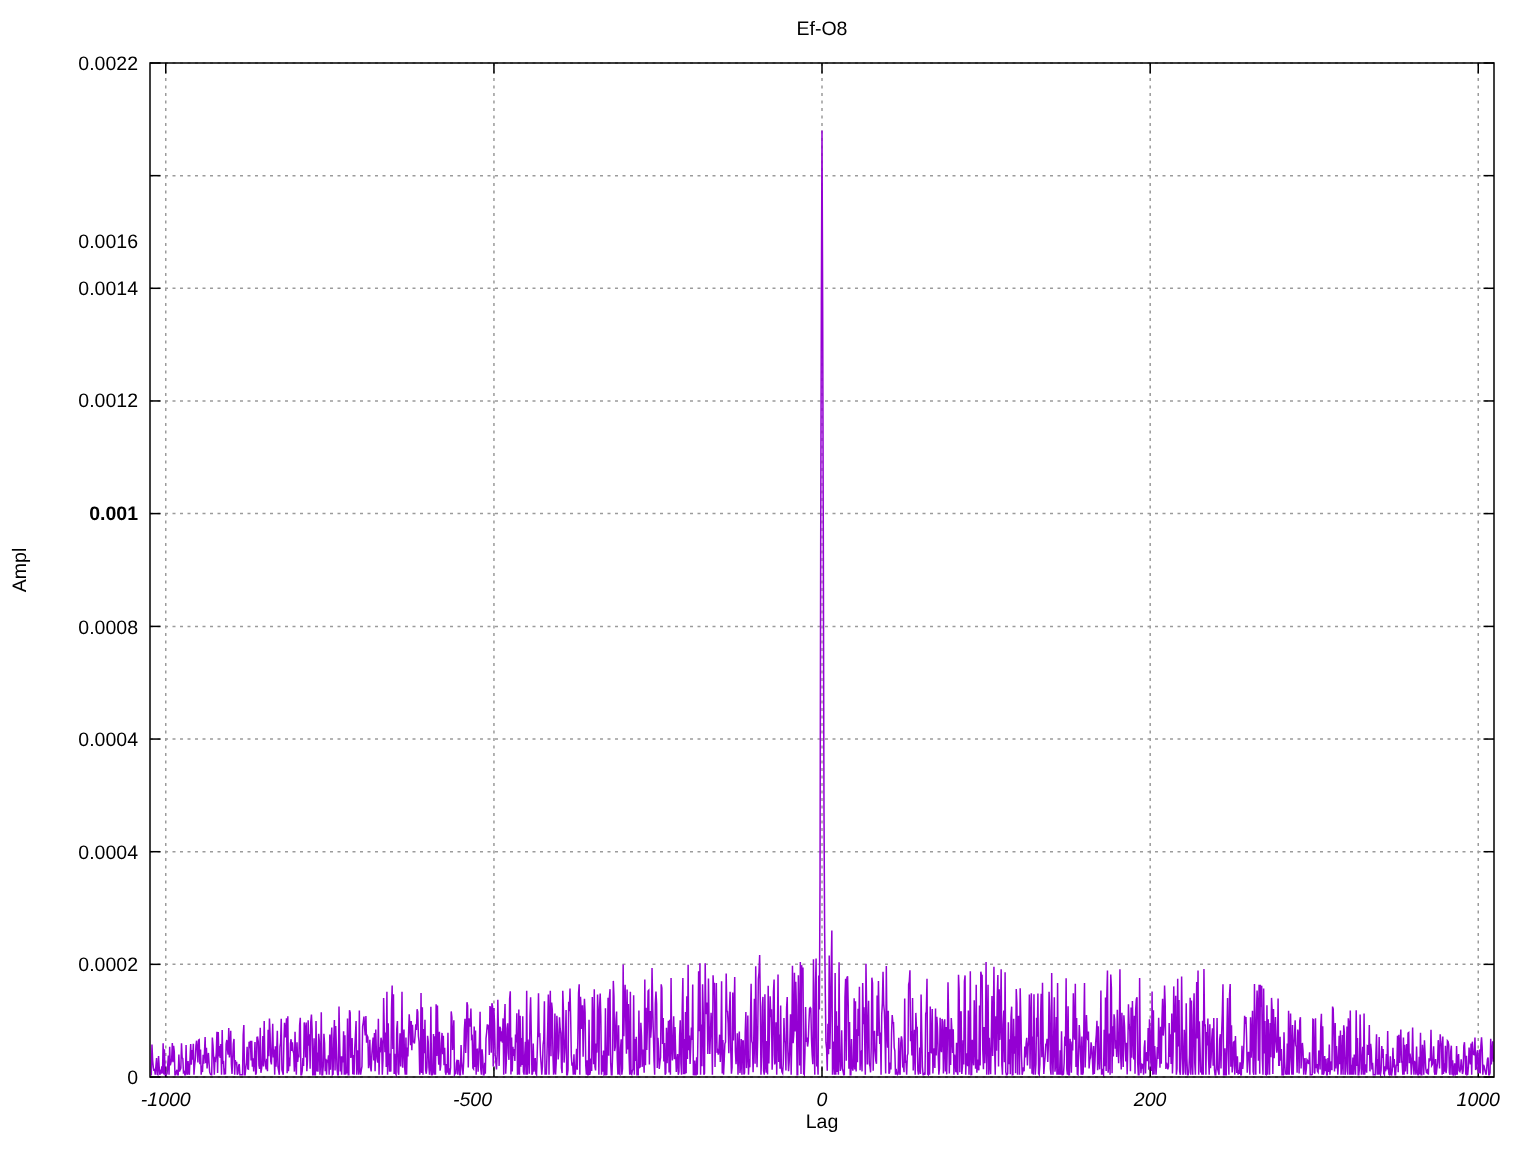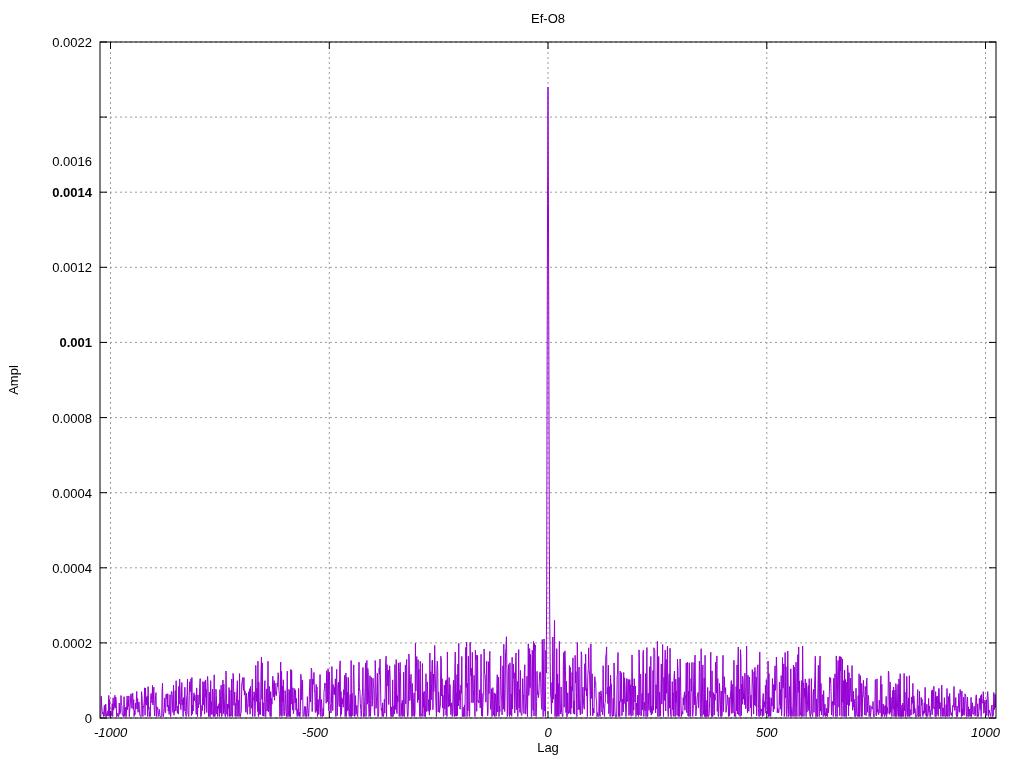--- a/index.html
+++ b/index.html
@@ -67,26 +67,26 @@
      <path d="M100.44 716.50L100.88 716.50L101.31 696.30L101.75 706.49L102.19 711.39L102.63 713.89L103.06 712.63L103.50 716.48L103.94 710.53L104.38 705.33L104.81 716.24L105.25 716.50L105.69 704.09L106.13 711.33L106.56 716.50L107.00 714.51L107.44 715.73L107.88 710.86L108.31 715.67L108.75 695.43L109.19 716.34L109.63 699.54L110.06 716.50L110.50 716.50L110.94 716.50L111.38 715.72L111.81 710.38L112.25 703.71L112.69 716.50L113.13 697.77L113.56 710.16L114.00 708.21L114.44 706.36L114.88 695.28L115.31 708.07L115.75 697.16L116.19 700.96L116.63 716.50L117.06 716.50L117.50 714.53L117.94 713.15L118.38 716.50L118.81 716.50L119.25 703.00L119.69 714.27L120.13 713.07L120.56 712.10L121.00 695.52L121.44 705.18L121.88 705.67L122.31 714.93L122.75 714.46L123.19 716.50L123.63 716.50L124.06 696.70L124.50 715.05L124.94 716.50L125.38 707.34L125.81 714.77L126.25 716.50L126.69 705.54L127.13 696.02L127.56 709.80L128.00 700.05L128.44 706.43L128.88 695.91L129.31 716.50L129.75 710.22L130.19 706.54L130.63 697.05L131.06 693.79L131.50 699.28L131.94 708.24L132.38 693.49L132.81 693.17L133.25 709.50L133.69 699.72L134.13 716.50L134.56 710.31L135.00 714.73L135.44 703.19L135.88 709.19L136.31 701.78L136.75 691.41L137.19 708.79L137.63 698.59L138.06 712.32L138.50 705.75L138.94 701.95L139.38 708.73L139.81 714.84L140.25 716.12L140.69 716.50L141.13 716.50L141.56 691.64L142.00 697.07L142.44 705.61L142.88 716.50L143.31 705.93L143.75 706.74L144.19 701.88L144.63 687.80L145.06 715.31L145.50 688.00L145.94 704.35L146.38 697.41L146.81 705.23L147.25 695.96L147.69 716.50L148.13 686.65L148.56 709.24L149.00 707.12L149.44 716.50L149.88 712.44L150.31 716.32L150.75 695.97L151.19 693.33L151.63 699.63L152.06 703.06L152.50 685.41L152.94 704.99L153.38 699.27L153.81 687.15L154.25 709.31L154.69 715.93L155.13 705.76L155.56 695.90L156.00 692.64L156.44 716.50L156.88 706.75L157.31 709.51L157.75 707.79L158.19 716.50L158.63 715.48L159.06 710.68L159.50 709.39L159.94 716.50L160.38 716.50L160.81 716.50L161.25 716.50L161.69 716.50L162.13 690.20L162.56 683.32L163.00 716.50L163.44 716.50L163.88 711.51L164.31 708.32L164.75 697.87L165.19 712.53L165.63 712.75L166.06 694.46L166.50 698.76L166.94 693.84L167.38 706.92L167.81 693.80L168.25 711.09L168.69 705.48L169.13 714.37L169.56 706.87L170.00 694.71L170.44 716.50L170.88 715.24L171.31 691.53L171.75 691.43L172.19 694.48L172.63 710.30L173.06 712.58L173.50 685.10L173.94 715.20L174.38 712.40L174.81 708.48L175.25 690.64L175.69 711.02L176.13 680.71L176.56 705.33L177.00 709.85L177.44 712.96L177.88 705.85L178.31 714.14L178.75 686.49L179.19 704.18L179.63 679.03L180.06 689.12L180.50 707.40L180.94 709.64L181.38 697.59L181.81 682.59L182.25 704.91L182.69 699.62L183.13 716.50L183.56 697.56L184.00 711.11L184.44 701.91L184.88 687.25L185.31 711.29L185.75 713.92L186.19 716.50L186.63 697.85L187.06 695.01L187.50 679.12L187.94 713.29L188.38 714.78L188.81 716.50L189.25 695.56L189.69 681.78L190.13 691.56L190.56 688.60L191.00 678.87L191.44 715.49L191.88 677.52L192.31 714.17L192.75 704.96L193.19 710.89L193.63 695.68L194.06 692.80L194.50 700.67L194.94 694.87L195.38 700.74L195.81 702.14L196.25 714.40L196.69 687.86L197.13 707.28L197.56 716.50L198.00 694.85L198.44 708.01L198.88 703.72L199.31 704.10L199.75 683.58L200.19 678.58L200.63 716.50L201.06 716.50L201.50 713.96L201.94 705.29L202.38 710.64L202.81 681.62L203.25 685.49L203.69 704.94L204.13 681.65L204.56 714.14L205.00 706.57L205.44 680.13L205.88 697.15L206.31 689.53L206.75 712.54L207.19 681.21L207.63 676.41L208.06 686.10L208.50 716.50L208.94 716.50L209.38 692.17L209.81 716.50L210.25 716.50L210.69 680.68L211.13 714.27L211.56 701.68L212.00 714.49L212.44 689.17L212.88 694.06L213.31 716.50L213.75 708.30L214.19 674.83L214.63 716.50L215.06 716.50L215.50 710.79L215.94 689.18L216.38 695.53L216.81 714.17L217.25 705.90L217.69 716.50L218.13 706.52L218.56 708.46L219.00 703.50L219.44 716.44L219.88 689.65L220.31 713.19L220.75 694.87L221.19 685.04L221.63 716.50L222.06 716.16L222.50 692.97L222.94 679.94L223.38 713.73L223.81 683.95L224.25 697.36L224.69 712.45L225.13 716.50L225.56 716.50L226.00 670.98L226.44 693.96L226.88 714.32L227.31 704.12L227.75 716.50L228.19 704.15L228.63 708.33L229.06 687.53L229.50 716.45L229.94 690.15L230.38 716.29L230.81 714.74L231.25 715.57L231.69 678.99L232.13 716.50L232.56 716.50L233.00 673.46L233.44 675.06L233.88 705.34L234.31 700.33L234.75 691.96L235.19 716.24L235.63 703.43L236.06 716.50L236.50 698.94L236.94 690.46L237.38 680.71L237.81 716.50L238.25 700.26L238.69 710.17L239.13 716.50L239.56 673.62L240.00 713.59L240.44 716.48L240.88 713.23L241.31 710.96L241.75 684.14L242.19 681.51L242.63 677.71L243.06 685.37L243.50 690.35L243.94 677.39L244.38 695.16L244.81 690.48L245.25 691.42L245.69 712.18L246.13 708.30L246.56 693.20L247.00 711.43L247.44 714.29L247.88 703.40L248.31 697.13L248.75 691.65L249.19 706.95L249.63 688.72L250.06 714.22L250.50 686.38L250.94 701.71L251.38 706.07L251.81 708.41L252.25 679.25L252.69 716.50L253.13 699.30L253.56 700.11L254.00 691.78L254.44 694.10L254.88 716.50L255.31 706.82L255.75 665.36L256.19 687.15L256.63 701.48L257.06 688.35L257.50 711.34L257.94 661.20L258.38 716.50L258.81 682.20L259.25 705.01L259.69 714.47L260.13 702.27L260.56 714.42L261.00 672.84L261.44 657.01L261.88 699.38L262.31 662.88L262.75 715.96L263.19 702.58L263.63 715.77L264.06 716.50L264.50 686.22L264.94 680.65L265.38 714.59L265.81 716.50L266.25 702.24L266.69 688.86L267.13 711.06L267.56 698.54L268.00 661.20L268.44 711.79L268.88 697.58L269.31 686.38L269.75 711.62L270.19 716.50L270.63 691.73L271.06 716.50L271.50 698.36L271.94 704.29L272.38 689.18L272.81 676.21L273.25 683.56L273.69 696.83L274.13 680.63L274.56 700.21L275.00 683.13L275.44 694.44L275.88 694.44L276.31 695.66L276.75 690.11L277.19 682.90L277.63 686.57L278.06 672.78L278.50 674.64L278.94 690.74L279.38 694.40L279.81 716.44L280.25 713.76L280.69 662.03L281.13 715.27L281.56 671.51L282.00 716.50L282.44 686.06L282.88 702.11L283.31 679.80L283.75 713.40L284.19 715.83L284.63 711.50L285.06 690.50L285.50 694.54L285.94 711.55L286.38 716.50L286.81 712.22L287.25 671.18L287.69 716.50L288.13 716.50L288.56 714.17L289.00 689.29L289.44 716.50L289.88 690.92L290.31 716.50L290.75 669.44L291.19 704.04L291.63 670.37L292.06 698.49L292.50 709.83L292.94 687.82L293.38 713.76L293.81 710.68L294.25 695.73L294.69 688.61L295.13 702.84L295.56 690.45L296.00 710.19L296.44 698.54L296.88 714.57L297.31 716.50L297.75 709.41L298.19 715.09L298.63 688.47L299.06 716.42L299.50 712.17L299.94 716.50L300.38 711.78L300.81 674.26L301.25 678.23L301.69 700.06L302.13 690.55L302.56 680.24L303.00 716.50L303.44 715.72L303.88 715.48L304.31 708.63L304.75 706.44L305.19 716.50L305.63 706.64L306.06 710.38L306.50 716.50L306.94 716.50L307.38 696.64L307.81 707.98L308.25 712.80L308.69 716.50L309.13 707.36L309.56 686.80L310.00 679.21L310.44 702.05L310.88 690.65L311.31 668.11L311.75 670.35L312.19 711.62L312.63 678.91L313.06 682.94L313.50 684.38L313.94 672.41L314.38 692.11L314.81 691.30L315.25 712.02L315.69 712.63L316.13 684.37L316.56 711.28L317.00 686.93L317.44 716.50L317.88 699.72L318.31 699.54L318.75 714.53L319.19 706.08L319.63 693.98L320.06 674.56L320.50 712.67L320.94 716.50L321.38 699.53L321.81 704.84L322.25 716.50L322.69 716.50L323.13 708.55L323.56 715.88L324.00 692.44L324.44 688.21L324.88 682.92L325.31 685.02L325.75 684.19L326.19 703.29L326.63 670.75L327.06 672.44L327.50 701.77L327.94 668.81L328.38 670.82L328.81 710.98L329.25 671.98L329.69 682.27L330.13 703.45L330.56 708.29L331.00 713.02L331.44 703.25L331.88 666.49L332.31 686.97L332.75 710.59L333.19 684.54L333.63 685.43L334.06 694.29L334.50 687.59L334.94 695.11L335.38 678.93L335.81 716.50L336.25 681.47L336.69 669.38L337.13 715.82L337.56 707.66L338.00 685.58L338.44 682.23L338.88 701.86L339.31 706.59L339.75 665.96L340.19 660.85L340.63 716.40L341.06 691.62L341.50 714.26L341.94 697.81L342.38 703.98L342.81 699.43L343.25 707.24L343.69 689.71L344.13 695.01L344.56 675.44L345.00 716.50L345.44 715.37L345.88 672.99L346.31 716.50L346.75 677.16L347.19 711.19L347.63 692.07L348.06 709.98L348.50 677.57L348.94 714.57L349.38 716.43L349.81 703.72L350.25 694.49L350.69 716.50L351.13 660.53L351.56 716.50L352.00 693.08L352.44 700.83L352.88 715.83L353.31 677.73L353.75 664.86L354.19 689.22L354.63 716.50L355.06 715.52L355.50 695.62L355.94 714.38L356.38 711.56L356.81 705.35L357.25 715.89L357.69 716.50L358.13 702.80L358.56 687.61L359.00 662.21L359.44 690.37L359.88 689.85L360.31 703.25L360.75 709.42L361.19 716.50L361.63 710.76L362.06 696.46L362.50 692.88L362.94 667.46L363.38 716.50L363.81 713.31L364.25 716.50L364.69 701.89L365.13 685.24L365.56 662.93L366.00 716.50L366.44 679.75L366.88 660.45L367.31 704.19L367.75 668.34L368.19 673.01L368.63 703.32L369.06 716.50L369.50 713.71L369.94 675.60L370.38 716.39L370.81 708.52L371.25 677.21L371.69 687.61L372.13 706.25L372.56 700.32L373.00 678.19L373.44 685.78L373.88 688.70L374.31 712.00L374.75 715.41L375.19 660.53L375.63 673.72L376.06 708.41L376.50 701.34L376.94 692.44L377.38 673.27L377.81 716.50L378.25 716.50L378.69 713.05L379.13 667.76L379.56 674.13L380.00 659.00L380.44 678.00L380.88 703.93L381.31 710.47L381.75 708.38L382.19 716.50L382.63 702.84L383.06 715.22L383.50 716.50L383.94 710.24L384.38 699.26L384.81 713.20L385.25 691.90L385.69 662.22L386.13 656.25L386.56 716.50L387.00 664.57L387.44 674.06L387.88 685.93L388.31 670.18L388.75 704.53L389.19 679.07L389.63 665.84L390.06 674.91L390.50 710.11L390.94 716.50L391.38 706.90L391.81 716.50L392.25 716.50L392.69 679.89L393.13 716.50L393.56 714.70L394.00 705.74L394.44 713.96L394.88 664.62L395.31 686.57L395.75 709.57L396.19 659.58L396.63 711.04L397.06 713.58L397.50 695.70L397.94 701.77L398.38 662.94L398.81 677.45L399.25 716.50L399.69 671.66L400.13 662.31L400.56 678.03L401.00 716.50L401.44 703.56L401.88 714.40L402.31 700.38L402.75 716.50L403.19 716.06L403.63 672.24L404.06 716.50L404.50 716.32L404.94 696.24L405.38 665.15L405.81 703.77L406.25 665.18L406.69 659.44L407.13 708.94L407.56 716.50L408.00 716.50L408.44 701.90L408.88 653.93L409.31 664.41L409.75 700.73L410.19 697.96L410.63 680.54L411.06 674.34L411.50 705.43L411.94 716.50L412.38 683.52L412.81 715.65L413.25 716.18L413.69 698.67L414.13 692.82L414.56 716.50L415.00 712.51L415.44 643.06L415.88 690.84L416.31 669.01L416.75 656.55L417.19 680.77L417.63 702.49L418.06 659.68L418.50 699.73L418.94 669.32L419.38 703.88L419.81 716.50L420.25 661.19L420.69 715.88L421.13 716.34L421.56 713.76L422.00 712.87L422.44 663.56L422.88 716.50L423.31 692.74L423.75 707.31L424.19 691.23L424.63 716.50L425.06 716.50L425.50 716.50L425.94 673.72L426.38 711.57L426.81 711.23L427.25 681.89L427.69 690.83L428.13 711.26L428.56 699.68L429.00 705.06L429.44 715.20L429.88 653.00L430.31 710.16L430.75 671.85L431.19 699.95L431.63 683.60L432.06 660.61L432.50 660.10L432.94 709.69L433.38 674.02L433.81 691.77L434.25 684.31L434.69 645.38L435.13 670.70L435.56 688.08L436.00 706.85L436.44 716.50L436.88 668.98L437.31 661.02L437.75 669.32L438.19 712.05L438.63 691.85L439.06 699.04L439.50 712.60L439.94 708.11L440.38 705.01L440.81 656.19L441.25 658.66L441.69 696.01L442.13 678.71L442.56 707.70L443.00 695.33L443.44 716.50L443.88 715.47L444.31 685.21L444.75 708.74L445.19 695.11L445.63 680.57L446.06 715.05L446.50 679.83L446.94 716.50L447.38 651.93L447.81 697.27L448.25 707.00L448.69 692.63L449.13 677.48L449.56 706.10L450.00 684.62L450.44 702.37L450.88 714.71L451.31 707.85L451.75 702.69L452.19 716.50L452.63 714.65L453.06 691.07L453.50 680.23L453.94 708.79L454.38 716.50L454.81 673.07L455.25 652.04L455.69 716.11L456.13 692.62L456.56 716.20L457.00 674.61L457.44 715.45L457.88 664.20L458.31 706.01L458.75 643.25L459.19 700.14L459.63 690.27L460.06 709.24L460.50 697.89L460.94 685.02L461.38 693.28L461.81 656.39L462.25 716.39L462.69 716.41L463.13 707.07L463.56 716.42L464.00 716.50L464.44 704.93L464.88 716.50L465.31 689.26L465.75 647.44L466.19 687.42L466.63 642.14L467.06 716.50L467.50 683.04L467.94 710.78L468.38 656.22L468.81 674.89L469.25 716.50L469.69 715.48L470.13 642.19L470.56 672.48L471.00 676.16L471.44 668.38L471.88 702.74L472.31 652.29L472.75 683.86L473.19 702.68L473.63 689.57L474.06 675.26L474.50 685.39L474.94 716.50L475.38 650.14L475.81 659.98L476.25 655.13L476.69 711.35L477.13 681.31L477.56 655.39L478.00 701.82L478.44 700.66L478.88 703.07L479.31 699.28L479.75 689.77L480.19 707.93L480.63 697.12L481.06 654.22L481.50 715.71L481.94 693.26L482.38 716.50L482.81 707.04L483.25 695.88L483.69 694.76L484.13 648.97L484.56 673.78L485.00 674.37L485.44 682.35L485.88 702.14L486.31 673.75L486.75 661.23L487.19 700.49L487.63 715.79L488.06 711.72L488.50 661.70L488.94 693.68L489.38 674.11L489.81 651.34L490.25 700.64L490.69 709.44L491.13 702.53L491.56 688.77L492.00 716.50L492.44 699.59L492.88 687.65L493.31 715.39L493.75 710.48L494.19 692.73L494.63 716.50L495.06 693.88L495.50 693.91L495.94 716.29L496.38 715.16L496.81 688.57L497.25 674.72L497.69 712.06L498.13 703.18L498.56 676.98L499.00 716.50L499.44 705.94L499.88 711.57L500.31 678.87L500.75 655.89L501.19 694.08L501.63 695.75L502.06 714.86L502.50 693.07L502.94 665.80L503.38 709.22L503.81 644.21L504.25 689.78L504.69 711.56L505.13 692.01L505.56 652.69L506.00 648.37L506.44 636.75L506.88 669.24L507.31 716.50L507.75 704.54L508.19 671.36L508.63 664.59L509.06 713.72L509.50 716.50L509.94 662.79L510.38 710.77L510.81 715.17L511.25 693.97L511.69 716.28L512.13 657.21L512.56 709.07L513.00 687.94L513.44 664.16L513.88 678.20L514.31 672.77L514.75 713.09L515.19 702.81L515.63 661.63L516.06 653.06L516.50 709.61L516.94 707.10L517.38 681.54L517.81 716.50L518.25 689.17L518.69 649.60L519.13 707.92L519.56 689.68L520.00 712.41L520.44 670.40L520.88 711.64L521.31 714.71L521.75 715.56L522.19 708.83L522.63 678.67L523.06 694.41L523.50 694.71L523.94 713.63L524.38 672.11L524.81 664.75L525.25 700.82L525.69 714.20L526.13 708.03L526.56 694.36L527.00 676.16L527.44 716.50L527.88 691.71L528.31 643.78L528.75 695.43L529.19 689.37L529.63 648.56L530.06 687.67L530.50 654.46L530.94 670.55L531.38 716.50L531.81 716.50L532.25 650.25L532.69 682.25L533.13 710.35L533.56 641.40L534.00 716.01L534.44 643.44L534.88 650.68L535.31 645.02L535.75 715.88L536.19 716.50L536.63 701.50L537.06 671.34L537.50 694.61L537.94 691.63L538.38 697.71L538.81 694.29L539.25 682.55L539.69 672.53L540.13 671.81L540.56 672.39L541.00 693.10L541.44 703.08L541.88 709.48L542.31 639.54L542.75 695.08L543.19 716.50L543.63 657.71L544.06 638.95L544.50 711.04L544.94 705.24L545.38 716.50L545.81 650.40L546.25 672.93L546.69 586.56L547.13 361.22L547.56 203.49L548.00 87.07L548.44 203.49L548.88 361.22L549.31 537.73L549.75 620.36L550.19 661.67L550.63 695.10L551.06 698.97L551.50 713.85L551.94 682.43L552.38 702.81L552.81 637.04L553.25 699.28L553.69 679.01L554.13 645.14L554.56 620.36L555.00 716.50L555.44 694.41L555.88 709.27L556.31 716.50L556.75 648.67L557.19 716.50L557.63 674.16L558.06 714.68L558.50 683.78L558.94 716.50L559.38 641.51L559.81 703.02L560.25 713.99L560.69 708.72L561.13 686.91L561.56 712.36L562.00 714.03L562.44 716.50L562.88 716.44L563.31 665.25L563.75 652.48L564.19 707.24L564.63 651.78L565.06 650.88L565.50 670.63L565.94 712.57L566.38 681.31L566.81 716.50L567.25 716.50L567.69 692.72L568.13 710.97L568.56 713.70L569.00 709.88L569.44 665.53L569.88 713.05L570.31 667.50L570.75 714.28L571.19 686.11L571.63 708.19L572.06 672.47L572.50 690.65L572.94 657.85L573.38 713.54L573.81 701.43L574.25 700.76L574.69 714.25L575.13 655.33L575.56 682.85L576.00 671.57L576.44 692.51L576.88 716.50L577.31 642.50L577.75 671.24L578.19 709.71L578.63 685.05L579.06 667.11L579.50 708.95L579.94 710.67L580.38 714.94L580.81 698.36L581.25 651.76L581.69 655.45L582.13 713.86L582.56 692.33L583.00 687.15L583.44 701.01L583.88 707.25L584.31 709.21L584.75 663.71L585.19 690.70L585.63 654.01L586.06 677.84L586.50 695.97L586.94 688.29L587.38 716.48L587.81 676.60L588.25 668.75L588.69 647.79L589.13 669.47L589.56 674.30L590.00 690.40L590.44 715.60L590.88 643.98L591.31 686.87L591.75 698.48L592.19 673.82L592.63 715.84L593.06 714.84L593.50 708.34L593.94 712.99L594.38 688.43L594.81 676.63L595.25 681.94L595.69 681.86L596.13 698.38L596.56 700.53L597.00 716.50L597.44 712.63L597.88 715.66L598.31 716.50L598.75 716.00L599.19 691.86L599.63 713.97L600.06 716.50L600.50 695.43L600.94 690.83L601.38 693.55L601.81 711.70L602.25 710.69L602.69 714.85L603.13 665.75L603.56 708.00L604.00 707.74L604.44 716.50L604.88 703.69L605.31 702.33L605.75 656.34L606.19 654.30L606.63 646.92L607.06 694.18L607.50 687.37L607.94 703.69L608.38 665.26L608.81 713.63L609.25 702.91L609.69 686.50L610.13 716.50L610.56 675.27L611.00 686.11L611.44 684.57L611.88 713.60L612.31 716.50L612.75 713.19L613.19 698.29L613.63 716.07L614.06 662.93L614.50 689.00L614.94 711.08L615.38 716.50L615.81 716.50L616.25 715.61L616.69 716.50L617.13 675.87L617.56 674.22L618.00 652.48L618.44 716.05L618.88 716.50L619.31 701.28L619.75 716.50L620.19 671.05L620.63 701.51L621.06 701.77L621.50 672.73L621.94 715.66L622.38 705.24L622.81 698.93L623.25 711.97L623.69 672.42L624.13 703.60L624.56 677.84L625.00 685.17L625.44 702.21L625.88 716.50L626.31 712.37L626.75 678.50L627.19 698.65L627.63 701.46L628.06 679.27L628.50 681.16L628.94 715.61L629.38 692.73L629.81 679.49L630.25 714.30L630.69 684.74L631.13 716.25L631.56 696.15L632.00 654.91L632.44 679.06L632.88 715.60L633.31 686.12L633.75 710.07L634.19 678.71L634.63 687.50L635.06 701.98L635.50 686.17L635.94 716.50L636.38 703.04L636.81 707.35L637.25 714.87L637.69 695.10L638.13 715.00L638.56 716.50L639.00 649.87L639.44 660.67L639.88 714.91L640.31 675.38L640.75 674.18L641.19 715.93L641.63 711.29L642.06 693.50L642.50 709.64L642.94 654.28L643.38 650.28L643.81 716.50L644.25 702.16L644.69 706.58L645.13 710.73L645.56 673.60L646.00 716.50L646.44 698.28L646.88 647.50L647.31 716.50L647.75 716.45L648.19 693.25L648.63 705.34L649.06 710.23L649.50 666.78L649.94 698.10L650.38 712.45L650.81 656.44L651.25 715.16L651.69 706.40L652.13 712.56L652.56 713.50L653.00 670.42L653.44 710.29L653.88 647.77L654.31 650.26L654.75 650.29L655.19 700.00L655.63 712.89L656.06 684.74L656.50 708.84L656.94 695.79L657.38 641.38L657.81 716.50L658.25 690.06L658.69 656.44L659.13 716.50L659.56 691.92L660.00 710.22L660.44 716.16L660.88 691.05L661.31 664.04L661.75 703.94L662.19 682.58L662.63 644.50L663.06 698.25L663.50 716.50L663.94 677.50L664.38 700.48L664.81 665.13L665.25 649.99L665.69 710.97L666.13 659.44L666.56 693.25L667.00 679.83L667.44 646.20L667.88 709.87L668.31 716.50L668.75 683.04L669.19 673.75L669.63 708.17L670.06 648.20L670.50 714.53L670.94 716.50L671.38 716.50L671.81 715.77L672.25 681.58L672.69 709.50L673.13 692.77L673.56 716.24L674.00 678.18L674.44 671.10L674.88 716.50L675.31 716.41L675.75 679.14L676.19 702.42L676.63 690.89L677.06 715.53L677.50 659.30L677.94 669.03L678.38 716.50L678.81 677.77L679.25 677.63L679.69 716.50L680.13 658.90L680.56 679.00L681.00 703.90L681.44 716.50L681.88 714.28L682.31 711.53L682.75 714.20L683.19 697.72L683.63 705.01L684.06 695.99L684.50 691.81L684.94 710.32L685.38 698.04L685.81 693.69L686.25 662.93L686.69 712.57L687.13 679.64L687.56 662.14L688.00 715.75L688.44 691.04L688.88 716.50L689.31 662.86L689.75 706.78L690.19 716.50L690.63 709.25L691.06 678.48L691.50 691.17L691.94 662.38L692.38 715.68L692.81 716.45L693.25 709.47L693.69 680.41L694.13 662.43L694.56 704.91L695.00 655.11L695.44 695.91L695.88 716.01L696.31 709.79L696.75 704.46L697.19 696.28L697.63 696.42L698.06 692.53L698.50 708.05L698.94 696.11L699.38 661.14L699.81 674.11L700.25 712.68L700.69 716.50L701.13 648.67L701.56 703.23L702.00 716.50L702.44 692.78L702.88 664.91L703.31 714.45L703.75 709.73L704.19 677.93L704.63 716.50L705.06 655.32L705.50 716.50L705.94 713.89L706.38 716.50L706.81 700.25L707.25 716.50L707.69 687.45L708.13 716.50L708.56 716.50L709.00 715.95L709.44 708.51L709.88 690.93L710.31 697.34L710.75 652.19L711.19 712.88L711.63 716.50L712.06 670.87L712.50 716.50L712.94 716.50L713.38 692.54L713.81 699.51L714.25 715.11L714.69 694.36L715.13 700.37L715.56 662.21L716.00 689.33L716.44 693.11L716.88 655.89L717.31 711.36L717.75 678.67L718.19 716.16L718.63 716.50L719.06 702.90L719.50 683.35L719.94 692.05L720.38 704.30L720.81 716.50L721.25 691.03L721.69 716.50L722.13 715.08L722.56 684.13L723.00 655.30L723.44 711.62L723.88 698.05L724.31 676.66L724.75 689.99L725.19 693.41L725.63 687.64L726.06 712.33L726.50 706.59L726.94 705.04L727.38 694.91L727.81 698.35L728.25 705.59L728.69 716.50L729.13 697.31L729.56 716.02L730.00 707.61L730.44 695.04L730.88 689.64L731.31 680.54L731.75 713.49L732.19 684.13L732.63 705.76L733.06 712.89L733.50 699.98L733.94 660.29L734.38 716.42L734.81 712.57L735.25 715.68L735.69 716.50L736.13 686.48L736.56 710.77L737.00 664.97L737.44 714.06L737.88 663.84L738.31 647.01L738.75 715.18L739.19 710.00L739.63 689.03L740.06 716.50L740.50 649.63L740.94 658.62L741.38 715.51L741.81 684.23L742.25 704.33L742.69 676.16L743.13 679.82L743.56 699.10L744.00 693.52L744.44 704.67L744.88 673.18L745.31 694.53L745.75 708.80L746.19 688.07L746.63 646.20L747.06 702.86L747.50 713.03L747.94 675.24L748.38 695.61L748.81 711.27L749.25 676.86L749.69 683.92L750.13 696.92L750.56 707.73L751.00 695.16L751.44 716.38L751.88 698.72L752.31 669.56L752.75 682.96L753.19 686.92L753.63 714.10L754.06 671.64L754.50 705.12L754.94 667.42L755.38 687.86L755.81 706.25L756.25 677.20L756.69 715.78L757.13 673.02L757.56 666.14L758.00 664.78L758.44 708.54L758.88 716.50L759.31 716.50L759.75 651.97L760.19 704.68L760.63 715.53L761.06 708.88L761.50 710.84L761.94 709.35L762.38 716.50L762.81 698.58L763.25 693.49L763.69 715.73L764.13 702.67L764.56 701.59L765.00 707.40L765.44 685.38L765.88 713.17L766.31 679.57L766.75 686.83L767.19 706.79L767.63 713.91L768.06 661.05L768.50 716.50L768.94 673.52L769.38 716.27L769.81 697.29L770.25 707.19L770.69 716.50L771.13 708.93L771.56 698.10L772.00 705.98L772.44 678.55L772.88 693.85L773.31 711.85L773.75 684.56L774.19 709.11L774.63 679.97L775.06 665.84L775.50 690.39L775.94 684.12L776.38 657.07L776.81 669.80L777.25 712.68L777.69 708.44L778.13 709.79L778.56 712.88L779.00 711.10L779.44 682.03L779.88 704.67L780.31 689.59L780.75 709.30L781.19 675.59L781.63 715.65L782.06 701.81L782.50 657.59L782.94 688.28L783.38 686.27L783.81 663.91L784.25 716.50L784.69 712.45L785.13 652.51L785.56 697.64L786.00 666.67L786.44 714.33L786.88 716.50L787.31 705.23L787.75 650.98L788.19 689.13L788.63 716.50L789.06 714.78L789.50 686.50L789.94 696.60L790.38 716.50L790.81 668.81L791.25 705.27L791.69 716.50L792.13 716.50L792.56 714.77L793.00 703.24L793.44 665.12L793.88 716.50L794.31 666.95L794.75 707.76L795.19 716.50L795.63 677.25L796.06 662.20L796.50 708.64L796.94 716.50L797.38 685.42L797.81 654.69L798.25 692.36L798.69 647.01L799.13 716.50L799.56 680.93L800.00 696.63L800.44 714.99L800.88 713.06L801.31 716.50L801.75 680.53L802.19 716.50L802.63 646.00L803.06 684.02L803.50 682.89L803.94 716.50L804.38 688.04L804.81 697.00L805.25 679.09L805.69 705.66L806.13 716.50L806.56 682.91L807.00 712.09L807.44 704.98L807.88 692.03L808.31 685.52L808.75 710.56L809.19 678.71L809.63 713.10L810.06 716.50L810.50 716.50L810.94 709.66L811.38 678.60L811.81 712.97L812.25 714.67L812.69 716.50L813.13 692.88L813.56 689.44L814.00 712.39L814.44 688.40L814.88 675.60L815.31 656.21L815.75 716.50L816.19 716.50L816.63 698.89L817.06 716.47L817.50 716.50L817.94 687.96L818.38 665.37L818.81 699.92L819.25 716.50L819.69 663.05L820.13 656.02L820.56 711.19L821.00 683.50L821.44 714.92L821.88 710.07L822.31 694.94L822.75 694.53L823.19 716.50L823.63 690.60L824.06 705.49L824.50 715.31L824.94 704.18L825.38 716.50L825.81 713.38L826.25 716.00L826.69 708.17L827.13 716.50L827.56 716.50L828.00 697.13L828.44 712.70L828.88 707.53L829.31 694.52L829.75 677.18L830.19 682.69L830.63 678.09L831.06 691.56L831.50 715.10L831.94 702.72L832.38 701.25L832.81 706.71L833.25 716.50L833.69 678.23L834.13 705.19L834.56 691.52L835.00 673.81L835.44 714.64L835.88 716.50L836.31 655.93L836.75 693.93L837.19 716.50L837.63 675.91L838.06 660.42L838.50 670.71L838.94 707.19L839.38 656.56L839.81 715.80L840.25 656.57L840.69 671.08L841.13 657.10L841.56 705.69L842.00 716.50L842.44 658.94L842.88 702.29L843.31 680.62L843.75 716.26L844.19 716.50L844.63 670.18L845.06 716.50L845.50 679.46L845.94 700.10L846.38 716.50L846.81 681.96L847.25 704.82L847.69 665.26L848.13 674.12L848.56 715.99L849.00 672.65L849.44 705.48L849.88 691.55L850.31 678.04L850.75 693.80L851.19 701.74L851.63 697.81L852.06 665.60L852.50 710.17L852.94 710.19L853.38 691.23L853.81 707.17L854.25 699.35L854.69 716.50L855.13 716.50L855.56 716.50L856.00 688.19L856.44 708.09L856.88 715.74L857.31 715.48L857.75 716.49L858.19 695.63L858.63 716.50L859.06 673.82L859.50 716.50L859.94 699.00L860.38 675.63L860.81 706.48L861.25 716.50L861.69 683.38L862.13 716.50L862.56 698.09L863.00 690.90L863.44 680.24L863.88 696.88L864.31 698.03L864.75 715.14L865.19 686.41L865.63 689.78L866.06 715.63L866.50 680.55L866.94 678.12L867.38 712.34L867.81 702.17L868.25 695.29L868.69 700.67L869.13 716.50L869.56 706.90L870.00 705.43L870.44 716.50L870.88 712.60L871.31 706.49L871.75 707.11L872.19 708.81L872.63 709.03L873.06 701.53L873.50 716.50L873.94 716.50L874.38 716.50L874.81 716.34L875.25 679.56L875.69 679.83L876.13 714.89L876.56 715.71L877.00 678.85L877.44 712.13L877.88 709.30L878.31 714.11L878.75 714.84L879.19 700.29L879.63 704.18L880.06 712.95L880.50 684.36L880.94 675.80L881.38 716.50L881.81 684.20L882.25 716.50L882.69 715.08L883.13 703.99L883.56 714.15L884.00 705.80L884.44 716.50L884.88 716.50L885.31 705.38L885.75 714.57L886.19 696.39L886.63 716.50L887.06 710.97L887.50 707.49L887.94 713.51L888.38 671.05L888.81 672.61L889.25 691.50L889.69 714.36L890.13 682.02L890.56 712.36L891.00 697.34L891.44 705.29L891.88 716.50L892.31 708.71L892.75 690.49L893.19 709.52L893.63 686.97L894.06 716.50L894.50 709.21L894.94 690.08L895.38 716.50L895.81 683.57L896.25 688.35L896.69 716.50L897.13 713.93L897.56 703.96L898.00 684.39L898.44 716.50L898.88 678.92L899.31 682.59L899.75 716.50L900.19 673.65L900.63 716.50L901.06 709.79L901.50 716.50L901.94 704.96L902.38 716.50L902.81 703.09L903.25 707.99L903.69 716.50L904.13 673.43L904.56 710.65L905.00 692.02L905.44 716.50L905.88 716.50L906.31 712.22L906.75 676.38L907.19 699.77L907.63 716.50L908.06 709.45L908.50 697.83L908.94 716.50L909.38 675.74L909.81 716.50L910.25 711.33L910.69 709.55L911.13 715.13L911.56 697.07L912.00 697.40L912.44 703.31L912.88 683.38L913.31 714.24L913.75 695.91L914.19 700.05L914.63 712.90L915.06 708.47L915.50 716.50L915.94 716.50L916.38 716.50L916.81 716.50L917.25 703.85L917.69 689.58L918.13 716.50L918.56 706.10L919.00 716.50L919.44 691.28L919.88 715.76L920.31 716.50L920.75 713.53L921.19 697.43L921.63 705.27L922.06 699.35L922.50 715.71L922.94 716.50L923.38 710.91L923.81 714.20L924.25 702.72L924.69 712.96L925.13 687.33L925.56 712.43L926.00 716.18L926.44 716.50L926.88 704.25L927.31 716.09L927.75 716.50L928.19 713.62L928.63 698.44L929.06 711.55L929.50 706.10L929.94 716.50L930.38 716.50L930.81 710.11L931.25 710.10L931.69 690.52L932.13 714.81L932.56 689.92L933.00 708.67L933.44 696.63L933.88 686.29L934.31 708.57L934.75 707.40L935.19 716.50L935.63 691.66L936.06 716.50L936.50 696.51L936.94 714.37L937.38 704.38L937.81 696.06L938.25 716.18L938.69 688.67L939.13 688.32L939.56 708.79L940.00 702.34L940.44 706.13L940.88 716.50L941.31 708.75L941.75 685.05L942.19 706.68L942.63 716.40L943.06 707.87L943.50 708.28L943.94 716.50L944.38 697.68L944.81 714.50L945.25 716.50L945.69 716.50L946.13 704.60L946.56 716.13L947.00 688.49L947.44 716.50L947.88 716.50L948.31 696.51L948.75 702.66L949.19 716.50L949.63 693.50L950.06 702.46L950.50 712.17L950.94 715.07L951.38 715.31L951.81 712.53L952.25 716.50L952.69 705.53L953.13 707.11L953.56 706.51L954.00 686.48L954.44 710.38L954.88 709.62L955.31 707.54L955.75 697.45L956.19 714.49L956.63 716.50L957.06 706.05L957.50 716.50L957.94 712.36L958.38 708.53L958.81 693.44L959.25 701.97L959.69 712.33L960.13 689.47L960.56 694.50L961.00 697.08L961.44 716.49L961.88 691.04L962.31 716.03L962.75 708.84L963.19 714.49L963.63 697.21L964.06 715.47L964.50 711.17L964.94 693.83L965.38 694.39L965.81 696.55L966.25 715.08L966.69 716.50L967.13 701.17L967.56 697.10L968.00 716.50L968.44 706.86L968.88 716.50L969.31 715.81L969.75 708.93L970.19 716.50L970.63 716.13L971.06 697.33L971.50 716.50L971.94 706.07L972.38 702.72L972.81 713.88L973.25 714.44L973.69 712.77L974.13 706.19L974.56 711.61L975.00 715.99L975.44 713.97L975.88 697.24L976.31 694.81L976.75 704.95L977.19 716.50L977.63 703.82L978.06 716.50L978.50 716.21L978.94 711.27L979.38 698.38L979.81 706.25L980.25 709.53L980.69 695.63L981.13 716.50L981.56 694.44L982.00 701.77L982.44 703.01L982.88 703.22L983.31 691.66L983.75 713.24L984.19 712.30L984.63 701.80L985.06 700.13L985.50 715.09L985.94 714.73L986.38 699.69L986.81 715.62L987.25 697.00L987.69 691.59L988.13 698.46L988.56 716.50L989.00 709.85L989.44 710.85L989.88 713.20L990.31 715.02L990.75 716.50L991.19 711.34L991.63 706.18L992.06 704.96L992.50 716.50L992.94 716.50L993.38 715.19L993.81 692.47L994.25 709.66L994.69 701.76L995.13 694.21L995.56 707.77" fill="none" stroke="#9400d3" stroke-width="1"></path>
      <rect x="100" y="42" width="896" height="676" fill="none" stroke="#000000" stroke-width="1"></rect>
    </svg></div>
   <div class="chart-title">Ef-O8</div>
   <div class="xlabel">Lag</div>
   <div class="ylabel">Ampl</div>
   <div id="tick-layer">
       <div class="xtick" style="left: 110.5px;">-1000</div>
       <div class="xtick" style="left: 315px;">-500</div>
       <div class="xtick" style="left: 548px;">0</div>
-      <div class="xtick" style="left: 766.75px;">500</div>
+      <div class="xtick" style="left: 766.75px;">200</div>
       <div class="xtick" style="left: 985.5px;">1000</div>
       <div class="ytick" style="top: 718px;">0</div>
       <div class="ytick" style="top: 642.889px;">0.0002</div>
       <div class="ytick" style="top: 567.778px;">0.0004</div>
       <div class="ytick" style="top: 492.667px;">0.0004</div>
       <div class="ytick" style="top: 417.556px;">0.0008</div>
       <div class="ytick" style="top: 342.444px; font-weight: bold;">0.001</div>
       <div class="ytick" style="top: 267.333px;">0.0012</div>
-      <div class="ytick" style="top: 192.222px; font-weight: bold;">0.0014</div>
+      <div class="ytick" style="top: 192.222px;">0.0014</div>
       <div class="ytick" style="top: 117.111px; margin-top: 44px;">0.0016</div>
       <div class="ytick" style="top: 42px;">0.0022</div>
     </div>
 </div>
 
 </body></html>

